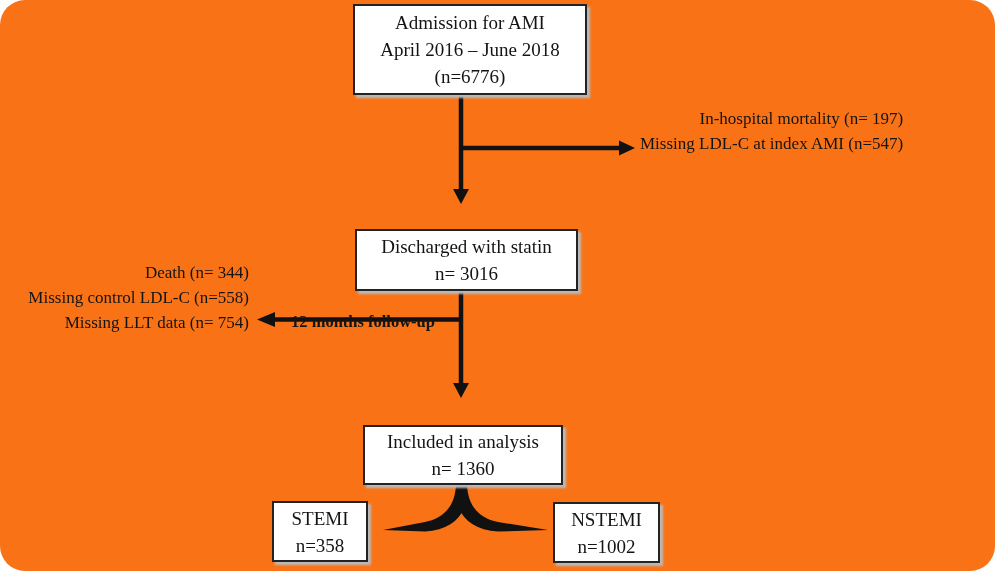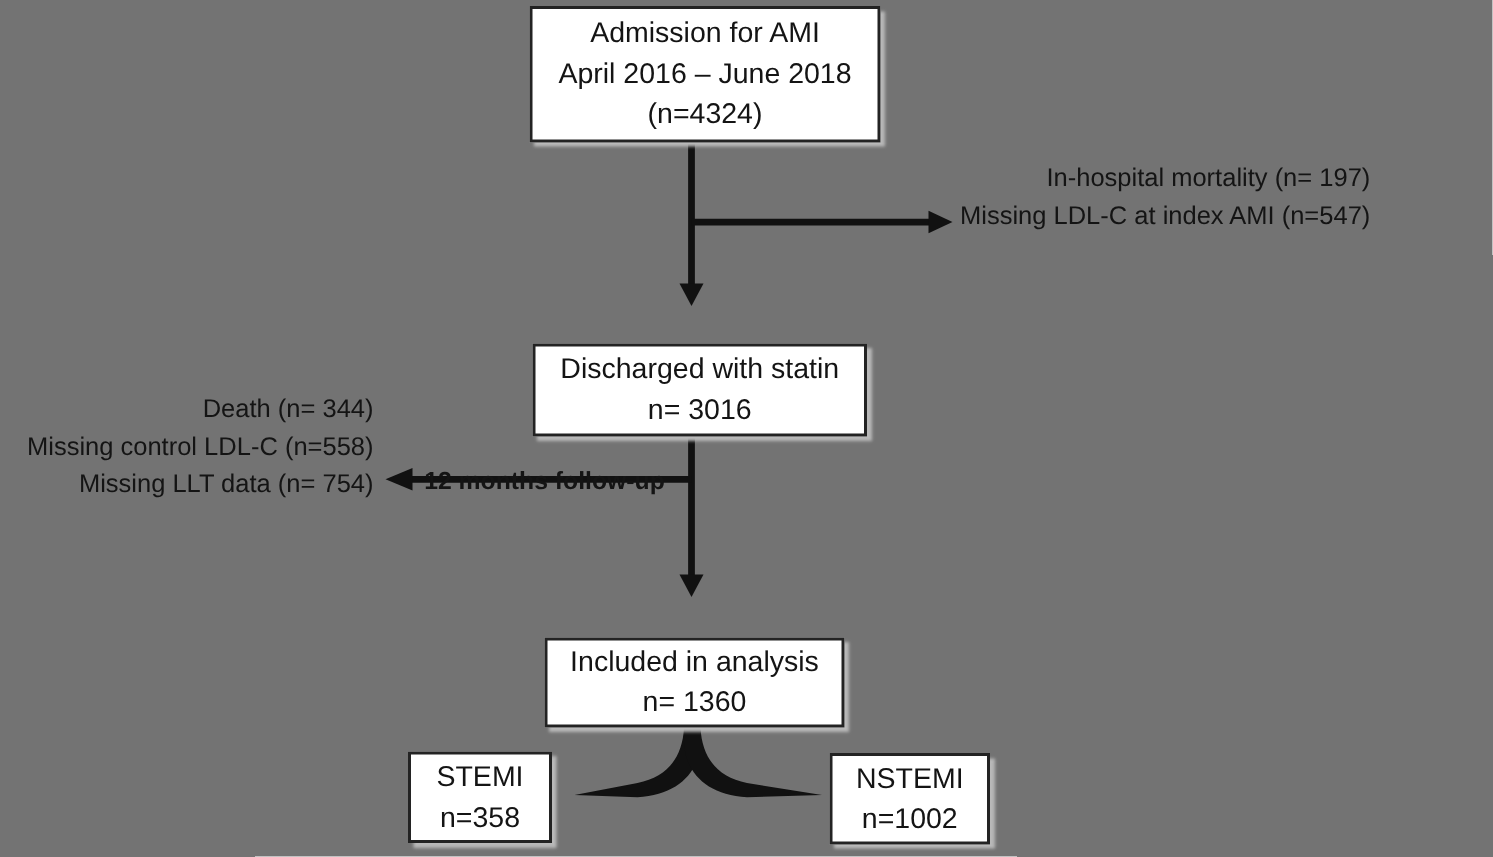--- a/index.html
+++ b/index.html
@@ -4,24 +4,25 @@
 <style>
   html, body {
     margin: 0;
     padding: 0;
     background: #ffffff;
   }
   #canvas {
     position: relative;
     width: 995px;
     height: 571px;
-    background: #737373;
-    font-family: Liberation Sans, sans-serif;
+    background: #f97316;
+    font-family: Liberation Serif, serif;
     color: #141414;
     overflow: hidden;
+    border-radius: 25px;
   }
   #connectors {
     position: absolute;
     left: 0;
     top: 0;
     z-index: 1;
   }
   .box {
     position: absolute;
     z-index: 2;
@@ -104,21 +105,21 @@
              C 468,505 478,518 498,522
              L 548,530
              L 498,531.5
              C 471,530 457,515 456,495
              L 456,485 Z"></path>
   </svg>
 
   <div class="box" id="box-admission">
     <div>Admission for AMI</div>
     <div>April 2016 – June 2018</div>
-    <div>(n=4324)</div>
+    <div>(n=6776)</div>
   </div>
 
   <div class="textblock" id="right-exclusions">
     <div>In-hospital mortality (n= 197)</div>
     <div>Missing LDL-C at index AMI (n=547)</div>
   </div>
 
   <div class="box" id="box-discharged">
     <div>Discharged with statin</div>
     <div>n= 3016</div>

